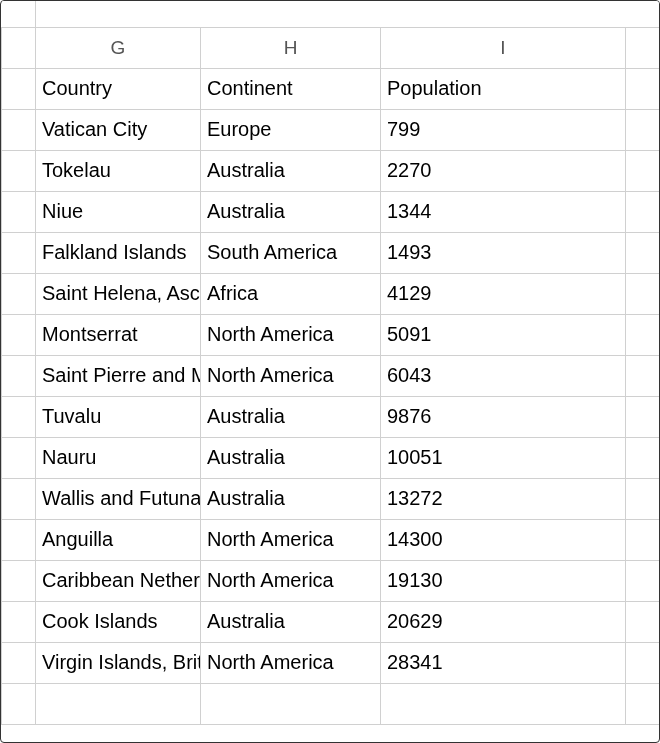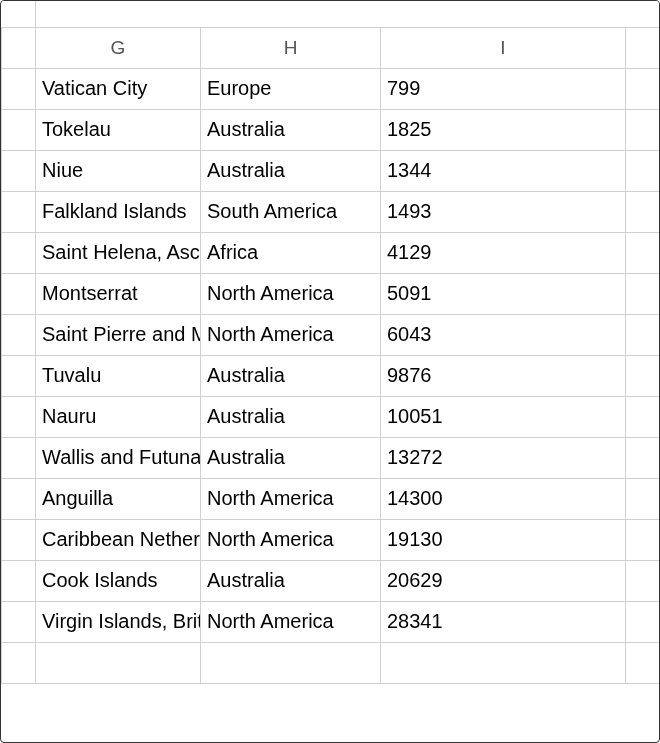--- a/index.html
+++ b/index.html
@@ -74,33 +74,40 @@
     </tr>
     <tr>
       <th class="rownum"></th>
       <th>G</th>
       <th>H</th>
       <th>I</th>
       <th></th>
     </tr>
   </thead>
   <tbody>
+    <tr>
+      <td class="rownum"></td>
+      <td>Country</td>
+      <td>Continent</td>
+      <td>Population</td>
+      <td></td>
+    </tr>
 
     <tr>
       <td class="rownum"></td>
       <td>Vatican City</td>
       <td>Europe</td>
       <td class="num">799</td>
       <td></td>
     </tr>
     <tr>
       <td class="rownum"></td>
       <td>Tokelau</td>
       <td>Australia</td>
-      <td class="num">1825</td>
+      <td class="num">2270</td>
       <td></td>
     </tr>
     <tr>
       <td class="rownum"></td>
       <td>Niue</td>
       <td>Australia</td>
       <td class="num">1344</td>
       <td></td>
     </tr>
     <tr>

